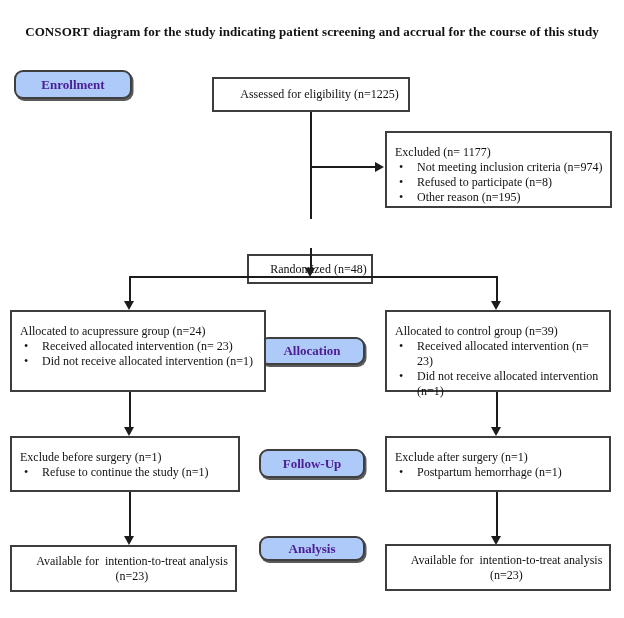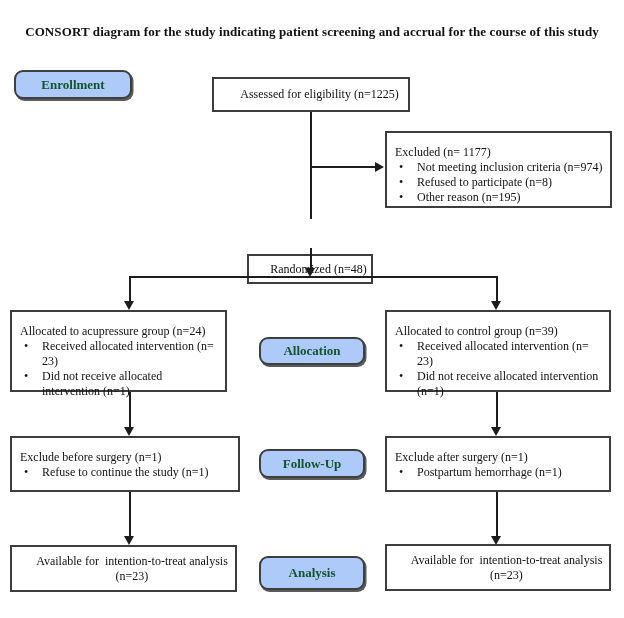--- a/index.html
+++ b/index.html
@@ -40,46 +40,46 @@
   }
   .fbox .bt { padding: 0 0 0 2px; }
   .fbox ul { margin: 0; padding: 0; list-style: none; }
   .fbox li { position: relative; padding-left: 24px; }
   .fbox li::before { content: "\2022"; position: absolute; left: 6px; top: 0; }
   .pad { padding: 12px 5px 4px 6px; }
 
   .box-assessed  { left: 212px; top: 77px;  width: 198px; height: 35px; }
   .box-excluded  { left: 385px; top: 131px; width: 227px; height: 77px; }
   .box-randomized{ left: 247px; top: 218px; width: 126px; height: 30px; margin-top: 36px; }
-  .box-alloc-l   { left: 10px;  top: 310px; width: 217px; height: 82px; }
+  .box-alloc-l   { left: 10px;  top: 310px; width: 256px; height: 82px; }
   .box-alloc-r   { left: 385px; top: 310px; width: 226px; height: 82px; }
   .box-fu-l      { left: 10px;  top: 436px; width: 230px; height: 56px; }
   .box-fu-r      { left: 385px; top: 436px; width: 226px; height: 56px; }
   .box-avail-l   { left: 10px;  top: 545px; width: 227px; height: 47px; }
   .box-avail-r   { left: 385px; top: 544px; width: 226px; height: 47px; }
 
   
   .stage {
     position: absolute;
     background: #aecaf9;
     border: 2px solid #3f3f3f;
     border-radius: 9px;
     box-sizing: border-box;
     box-shadow: 1.5px 2px 0 rgba(62,62,62,0.85);
     display: flex;
     align-items: center;
     justify-content: center;
     font-size: 13px;
     font-weight: bold;
-    color: #14532d;
+    color: #4c1d95;
   }
   .stage-enrollment { left: 14px;  top: 70px;  width: 118px; height: 29px; }
   .stage-allocation { left: 259px; top: 337px; width: 106px; height: 28px; }
   .stage-followup   { left: 259px; top: 449px; width: 106px; height: 29px; }
-  .stage-analysis   { left: 259px; top: 556px; width: 106px; height: 34px; }
+  .stage-analysis   { left: 259px; top: 536px; width: 106px; height: 25px; }
 
   
   .vl, .hl { position: absolute; background: #1c1c1c; }
   .vl { width: 2px; }
   .hl { height: 2px; }
   .ad { 
     position: absolute; width: 0; height: 0;
     border-left: 5px solid transparent;
     border-right: 5px solid transparent;
     border-top: 9px solid #1c1c1c;

